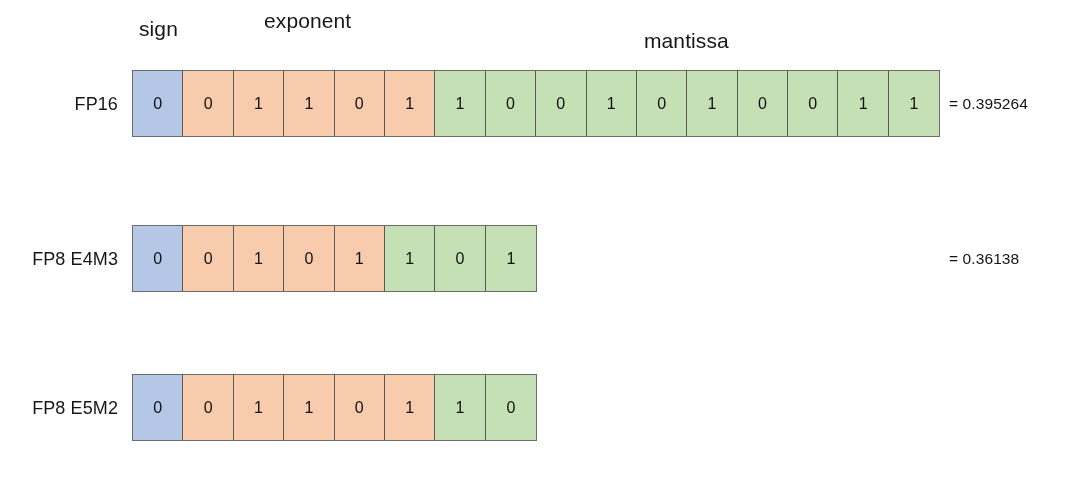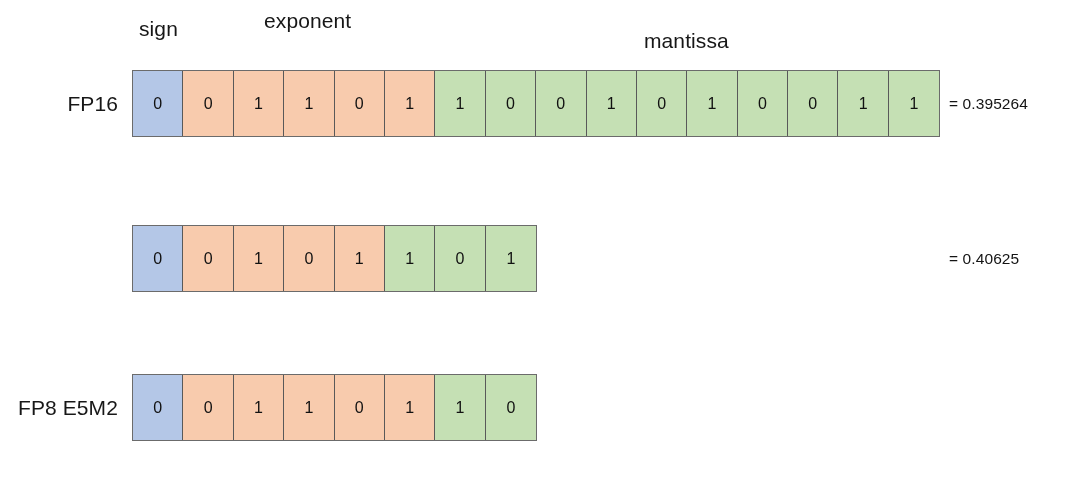--- a/index.html
+++ b/index.html
@@ -48,21 +48,21 @@
     position: absolute;
     right: 947px;           
     left: 0;
     top: 0;
     height: 68px;
     display: flex;
     align-items: center;
     justify-content: flex-end;
     padding-right: 15px;
     box-sizing: border-box;
-    font-size: 21px;
+    font-size: 18px;
     color: #171717;
     white-space: nowrap;
     letter-spacing: 0.1px;
   }
 
   .bit-strip {
     position: absolute;
     left: 132px;
     top: 0;
     height: 67px;
@@ -130,31 +130,32 @@
         <div class="bit-cell bit-mantissa">1</div>
         <div class="bit-cell bit-mantissa">0</div>
         <div class="bit-cell bit-mantissa">0</div>
         <div class="bit-cell bit-mantissa">1</div>
         <div class="bit-cell bit-mantissa">1</div>
       </div>
     <div class="row-value">= 0.395264</div>
   </div>
 
   <div class="fmt-row" id="row-fp8-e4m3">
+    <div class="row-label">FP8 E4M3</div>
     <div class="bit-strip">
         <div class="bit-cell bit-sign">0</div>
         <div class="bit-cell bit-exponent">0</div>
         <div class="bit-cell bit-exponent">1</div>
         <div class="bit-cell bit-exponent">0</div>
         <div class="bit-cell bit-exponent">1</div>
         <div class="bit-cell bit-mantissa">1</div>
         <div class="bit-cell bit-mantissa">0</div>
         <div class="bit-cell bit-mantissa">1</div>
       </div>
-    <div class="row-value">= 0.40625</div>
+    <div class="row-value">= 0.36138</div>
   </div>
 
   <div class="fmt-row" id="row-fp8-e5m2">
     <div class="row-label">FP8 E5M2</div>
     <div class="bit-strip">
         <div class="bit-cell bit-sign">0</div>
         <div class="bit-cell bit-exponent">0</div>
         <div class="bit-cell bit-exponent">1</div>
         <div class="bit-cell bit-exponent">1</div>
         <div class="bit-cell bit-exponent">0</div>

